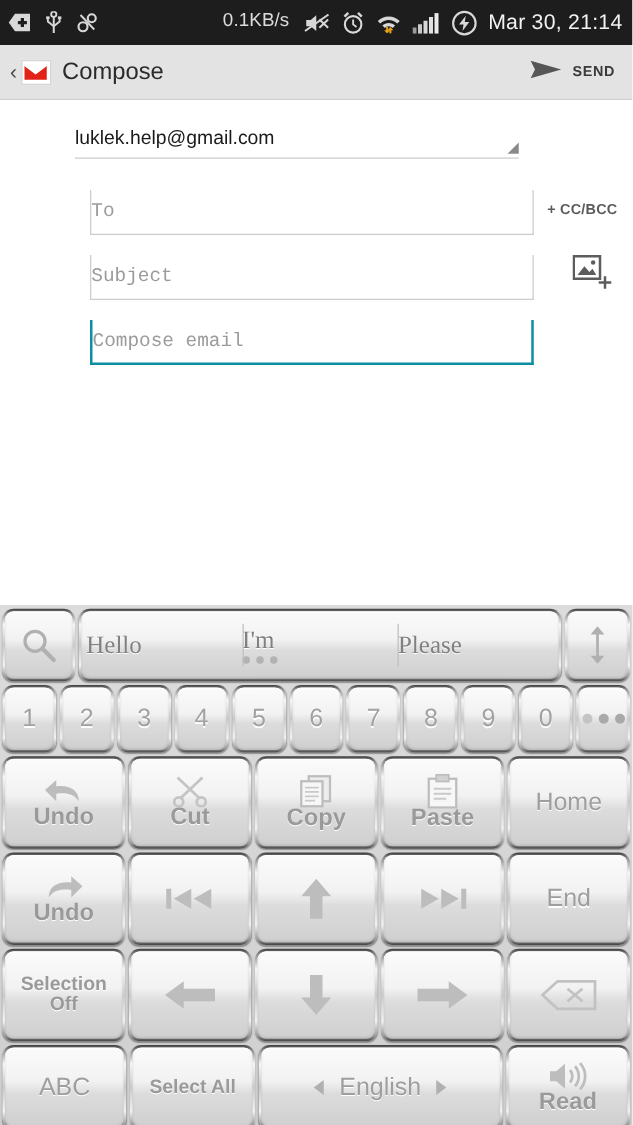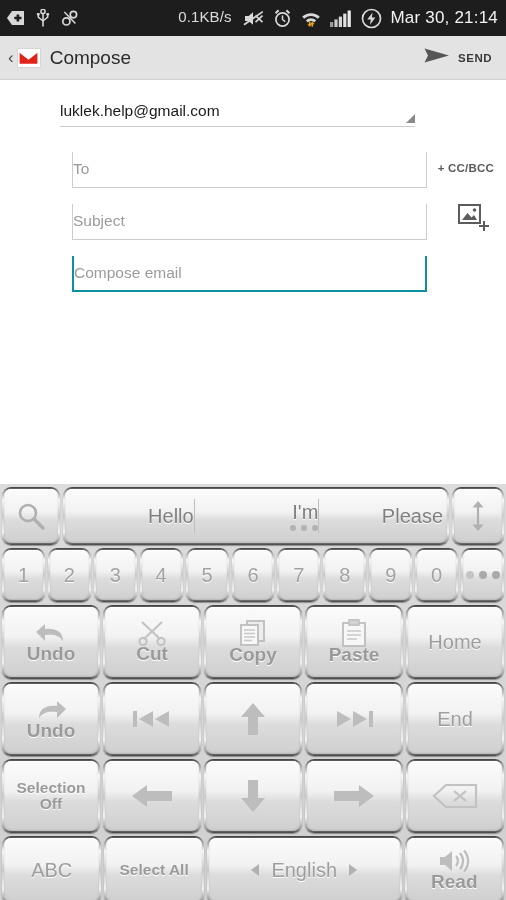--- a/index.html
+++ b/index.html
@@ -58,21 +58,21 @@
     border-bottom: 1px solid #cccccc;
     border-left: 1px solid #cccccc; border-right: 1px solid #cccccc;
     height: 36px; padding-top: 8px;
   }
   .field.to { top: 72px; }
   .field.subject { top: 124px; }
   .field.body {
     top: 176px; border-bottom: 2px solid #0e8ea3;
     border-left: 2px solid #0e8ea3; border-right: 2px solid #0e8ea3;
   }
-  .field-ph { font-size: 15.5px; color: #9b9b9b; }
+  .field-ph { font-size: 15.5px; color: #9b9b9b; font-family: Liberation Mono, monospace; }
   .ccbcc {
     position: absolute; right: 12px; top: 82px;
     font-size: 11.5px; font-weight: bold; color: #5b5b5b; letter-spacing: 0.2px;
   }
   .attach { position: absolute; right: 14px; top: 124px; }
 
   
   .keyboard {
     position: absolute; left: 0; top: 484px; width: 506px; height: 416px;
     background: #d8d8d8;
@@ -107,22 +107,22 @@
   .klabel.small { font-size: 15.5px; }
   .kicon { color: #b6b6b6; display: flex; align-items: center; justify-content: center; }
 
   
   .row-sugg { height: 58px; }
   .key-sugg { flex: 0 0 58px; }
   .key-strip { flex: 1 1 auto; }
   .key-resize { flex: 0 0 52px; }
   .strip-face { flex-direction: row; justify-content: space-around; padding: 0 4px; }
   .sugg {
-    flex: 1; display: flex; flex-direction: column; align-items: flex-end;
-    justify-content: center; position: relative; height: 100%;
+    flex: 1; display: flex; flex-direction: column; align-items: flex-start;
+    justify-content: center; position: relative; height: 100%; font-family: Liberation Serif, serif;
   }
   .sugg + .sugg::before {
     content: ""; position: absolute; left: 0; top: 18%; height: 64%;
     width: 1px; background: #c0c0c0;
   }
   .sugg-text { font-size: 20px; color: #808080; text-shadow: 0 1px 0 #fff; }
   .sugg-dots { display: flex; gap: 5px; margin-top: 1px; }
   .sugg-dots i { width: 6px; height: 6px; border-radius: 50%; background: #b3b3b3; display:block;}
 
   

